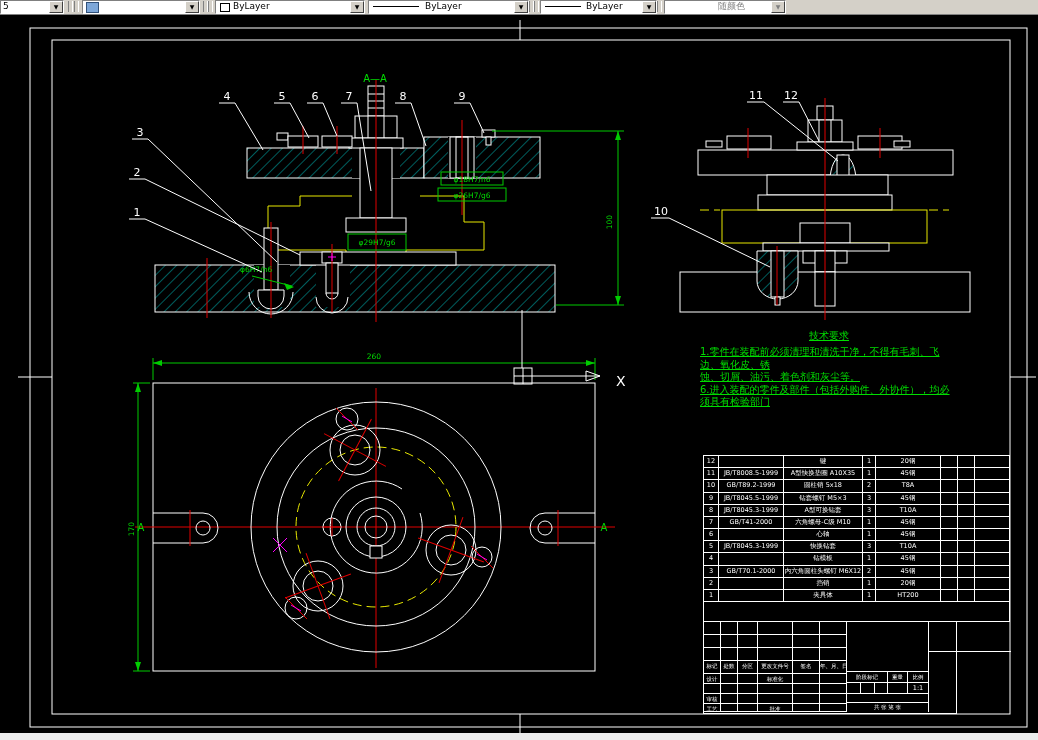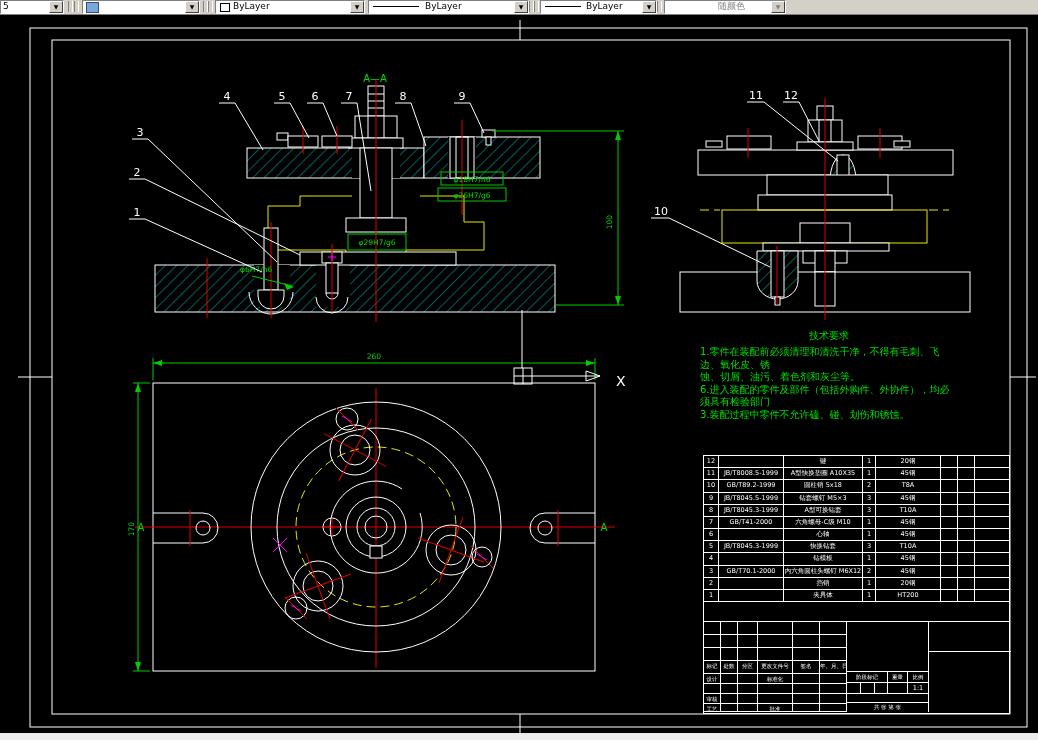--- a/index.html
+++ b/index.html
@@ -32,21 +32,21 @@
   .g{stroke:#00cc00;fill:none;stroke-width:1;}
   .gf{fill:#00cc00;stroke:none;}
   .y{stroke:#e8e800;fill:none;stroke-width:1;}
   .yd{stroke:#e8e800;fill:none;stroke-width:1;stroke-dasharray:9 5;}
   .m{stroke:#ff00ff;fill:none;stroke-width:1;}
   .bt{fill:#fff;font-size:11px;}
   .gt{fill:#00dd00;font-size:7.5px;}
   .gt2{fill:#00dd00;font-size:10px;}
   .xt{fill:#fff;font-size:14px;}
   
-  .technotes{position:absolute;left:700px;top:329px;width:258px;z-index:2;color:#00dd00;}
+  .technotes{position:absolute;left:700px;top:329px;width:258px;z-index:2;color:#00dd00;text-decoration:underline;}
   .technotes .tn-title{text-align:center;font-size:10px;margin-bottom:3px;}
   .technotes .tn-line{font-size:10px;line-height:12.5px;}
   
   .bom{position:absolute;left:703px;top:455px;width:307px;height:167px;z-index:2;
     border:1px solid #fff;box-sizing:border-box;color:#fff;}
   .bom-body{height:146px;display:grid;grid-template-rows:repeat(12,1fr);}
   .bom-row{display:grid;grid-template-columns:15px 65px 79px 13px 65px 17px 17px 34px;
     border-bottom:1px solid #fff;box-sizing:border-box;}
   .bom-row>div{border-right:1px solid #fff;box-sizing:border-box;font-size:6.5px;
     text-align:center;overflow:hidden;line-height:11px;white-space:nowrap;}
@@ -54,21 +54,21 @@
   .bom-head{height:19px;display:grid;grid-template-columns:15px 65px 79px 13px 65px 34px 34px;}
   .bom-head>div{border-right:1px solid #fff;box-sizing:border-box;font-size:7px;
     text-align:center;line-height:19px;overflow:hidden;white-space:nowrap;}
   .bom-head>div:last-child{border-right:none;}
   .wcell{line-height:normal;}
   .wcell .wtop{display:flex;height:9px;border-bottom:1px solid #fff;box-sizing:border-box;}
   .wcell .wtop div{flex:1;font-size:5.5px;line-height:8px;}
   .wcell .wtop div:first-child{border-right:1px solid #fff;}
   .wcell .wbot{font-size:5px;line-height:9px;background:#fff;color:#fff;width:14px;margin:0 auto;height:7px;margin-top:1px;}
   
-  .tblock{position:absolute;left:703px;top:622px;width:307px;height:92px;z-index:2;
+  .tblock{position:absolute;left:703px;top:622px;width:254px;height:92px;z-index:2;
     border:1px solid #fff;border-top:none;box-sizing:border-box;color:#fff;}
   .tb-left{position:absolute;left:0;top:0;width:143px;height:90px;display:grid;
     grid-template-columns:17px 17px 20px 35px 27px 27px;
     grid-template-rows:13px 13px 13px 13px 10px 10px 10px 8px;}
   .tb-left>div{border-right:1px solid #fff;border-bottom:1px solid #fff;box-sizing:border-box;
     font-size:5.5px;text-align:center;overflow:hidden;line-height:10px;white-space:nowrap;}
   .tb-mid{position:absolute;left:143px;top:0;width:81px;height:90px;}
   .tb-mid .m-empty{height:50px;border-bottom:1px solid #fff;box-sizing:border-box;}
   .tb-mid .m-labels{height:11px;display:flex;border-bottom:1px solid #fff;box-sizing:border-box;}
   .tb-mid .m-labels div{font-size:5.5px;line-height:10px;text-align:center;border-right:1px solid #fff;box-sizing:border-box;overflow:hidden;white-space:nowrap;}
@@ -396,21 +396,20 @@
     <path class="w" d="M600,376 L586,371 M600,376 L586,381 M586,371 L586,381"></path>
     <text class="xt" x="616" y="386">X</text>
   </g>
 </svg>
 
 <div class="technotes">
   <div class="tn-title">技术要求</div>
   <div class="tn-line">1.零件在装配前必须清理和清洗干净，不得有毛刺、飞边、氧化皮、锈</div>
   <div class="tn-line">蚀、切屑、油污、着色剂和灰尘等。</div>
   <div class="tn-line">6.进入装配的零件及部件（包括外购件、外协件），均必须具有检验部门</div>
-  <div class="tn-line">3.装配过程中零件不允许磕、碰、划伤和锈蚀。</div>
 </div>
 
 <div class="bom">
   <div class="bom-body">
     <div class="bom-row">
       <div>12</div>
         <div></div>
         <div>键</div>
         <div>1</div>
         <div>20钢</div>

